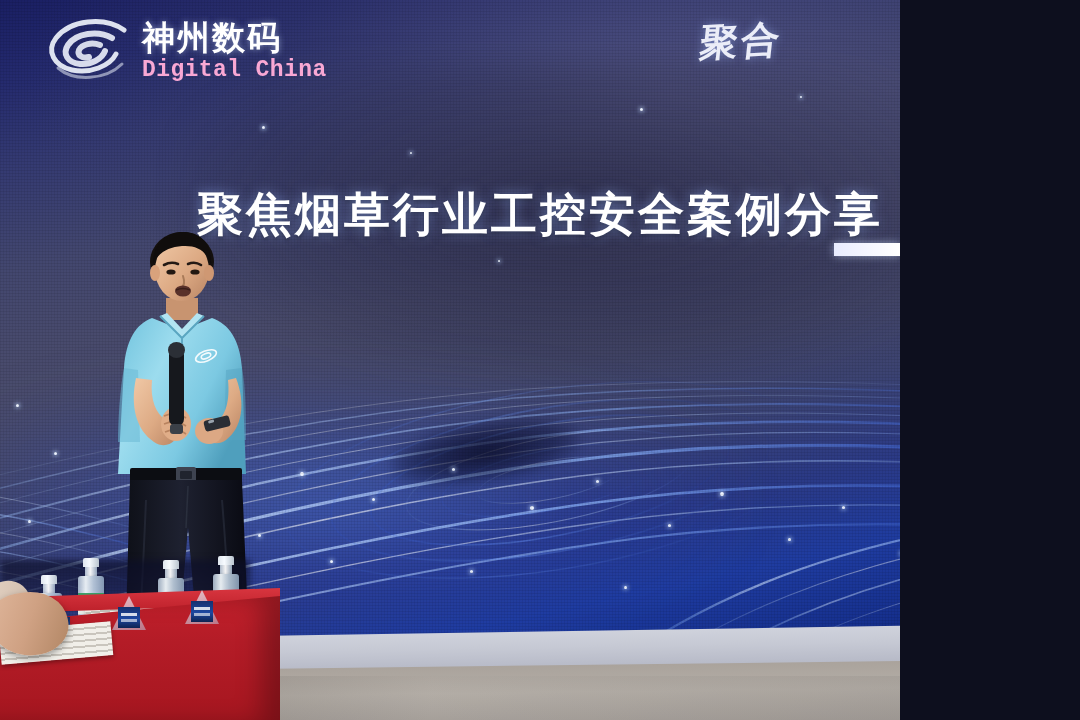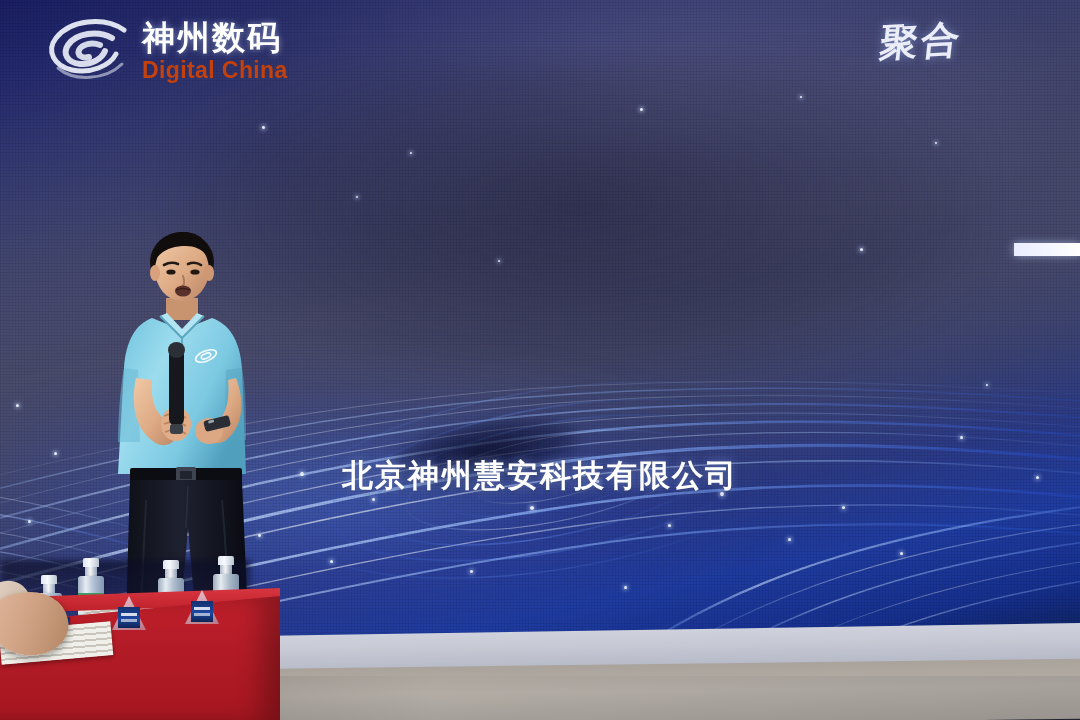--- a/index.html
+++ b/index.html
@@ -4,21 +4,21 @@
 <style>
   * { margin:0; padding:0; box-sizing:border-box; }
   html,body {
     width:1080px; height:720px;
     background:#0d0f1e; overflow:hidden;
     font-family:"Liberation Sans", sans-serif;
   }
 
   #stage {
     position:relative;
-    width:1080px; height:720px;
+    width:900px; height:720px;
     overflow:hidden;
   }
 
   
   .led-screen {
     position:absolute; left:0; top:0; width:1080px; height:648px;
     background:
       radial-gradient(ellipse 900px 420px at 62% 14%, rgba(96,96,140,0.55) 0%, rgba(60,62,104,0.30) 45%, rgba(0,0,0,0) 72%),
       linear-gradient(168deg,
         #1a1f63 0%,
@@ -80,23 +80,23 @@
     display:flex; align-items:center; gap:10px;
   }
   .logo-mark { width:88px; height:74px; flex:0 0 auto; }
   .logo-text { display:flex; flex-direction:column; line-height:1; }
   .logo-cn {
     font-size:33px; font-weight:700; color:#ffffff;
     letter-spacing:2px;
     text-shadow:0 0 6px rgba(200,220,255,.55);
   }
   .logo-en {
-    font-size:23px; font-weight:700; color:#c2410c;
+    font-size:23px; font-weight:700; color:#f9a8d4;
     letter-spacing:.4px; margin-top:5px;
-    font-family:Liberation Sans, sans-serif;
+    font-family:Liberation Mono, monospace;
   }
 
   
   .slogan-block {
     position:absolute; right:26px; top:16px;
     width:280px; text-align:right;
   }
   .slogan-brush {
     font-size:38px; font-weight:700; color:#f4f6ff;
     font-family:"Liberation Serif", serif;
@@ -365,22 +365,22 @@
     <div class="logo-text">
       <span class="logo-cn">神州数码</span>
       <span class="logo-en">Digital China</span>
     </div>
   </div>
 
   <div class="slogan-block">
     <div class="slogan-brush">聚合</div>
   </div>
 
+  <div class="slide-title">聚焦烟草行业工控安全案例分享</div>
   <div class="accent-bar"></div>
-  <div class="slide-company">北京神州慧安科技有限公司</div>
 
   <div class="speaker">
     <svg width="190" height="392" viewBox="0 0 190 392">
       <defs>
         <linearGradient id="shirt" x1="0" y1="0" x2="1" y2="0.6">
           <stop offset="0%" stop-color="#6fc2dd"></stop>
           <stop offset="38%" stop-color="#9cdcee"></stop>
           <stop offset="72%" stop-color="#7cc9e2"></stop>
           <stop offset="100%" stop-color="#4f9fbd"></stop>
         </linearGradient>

